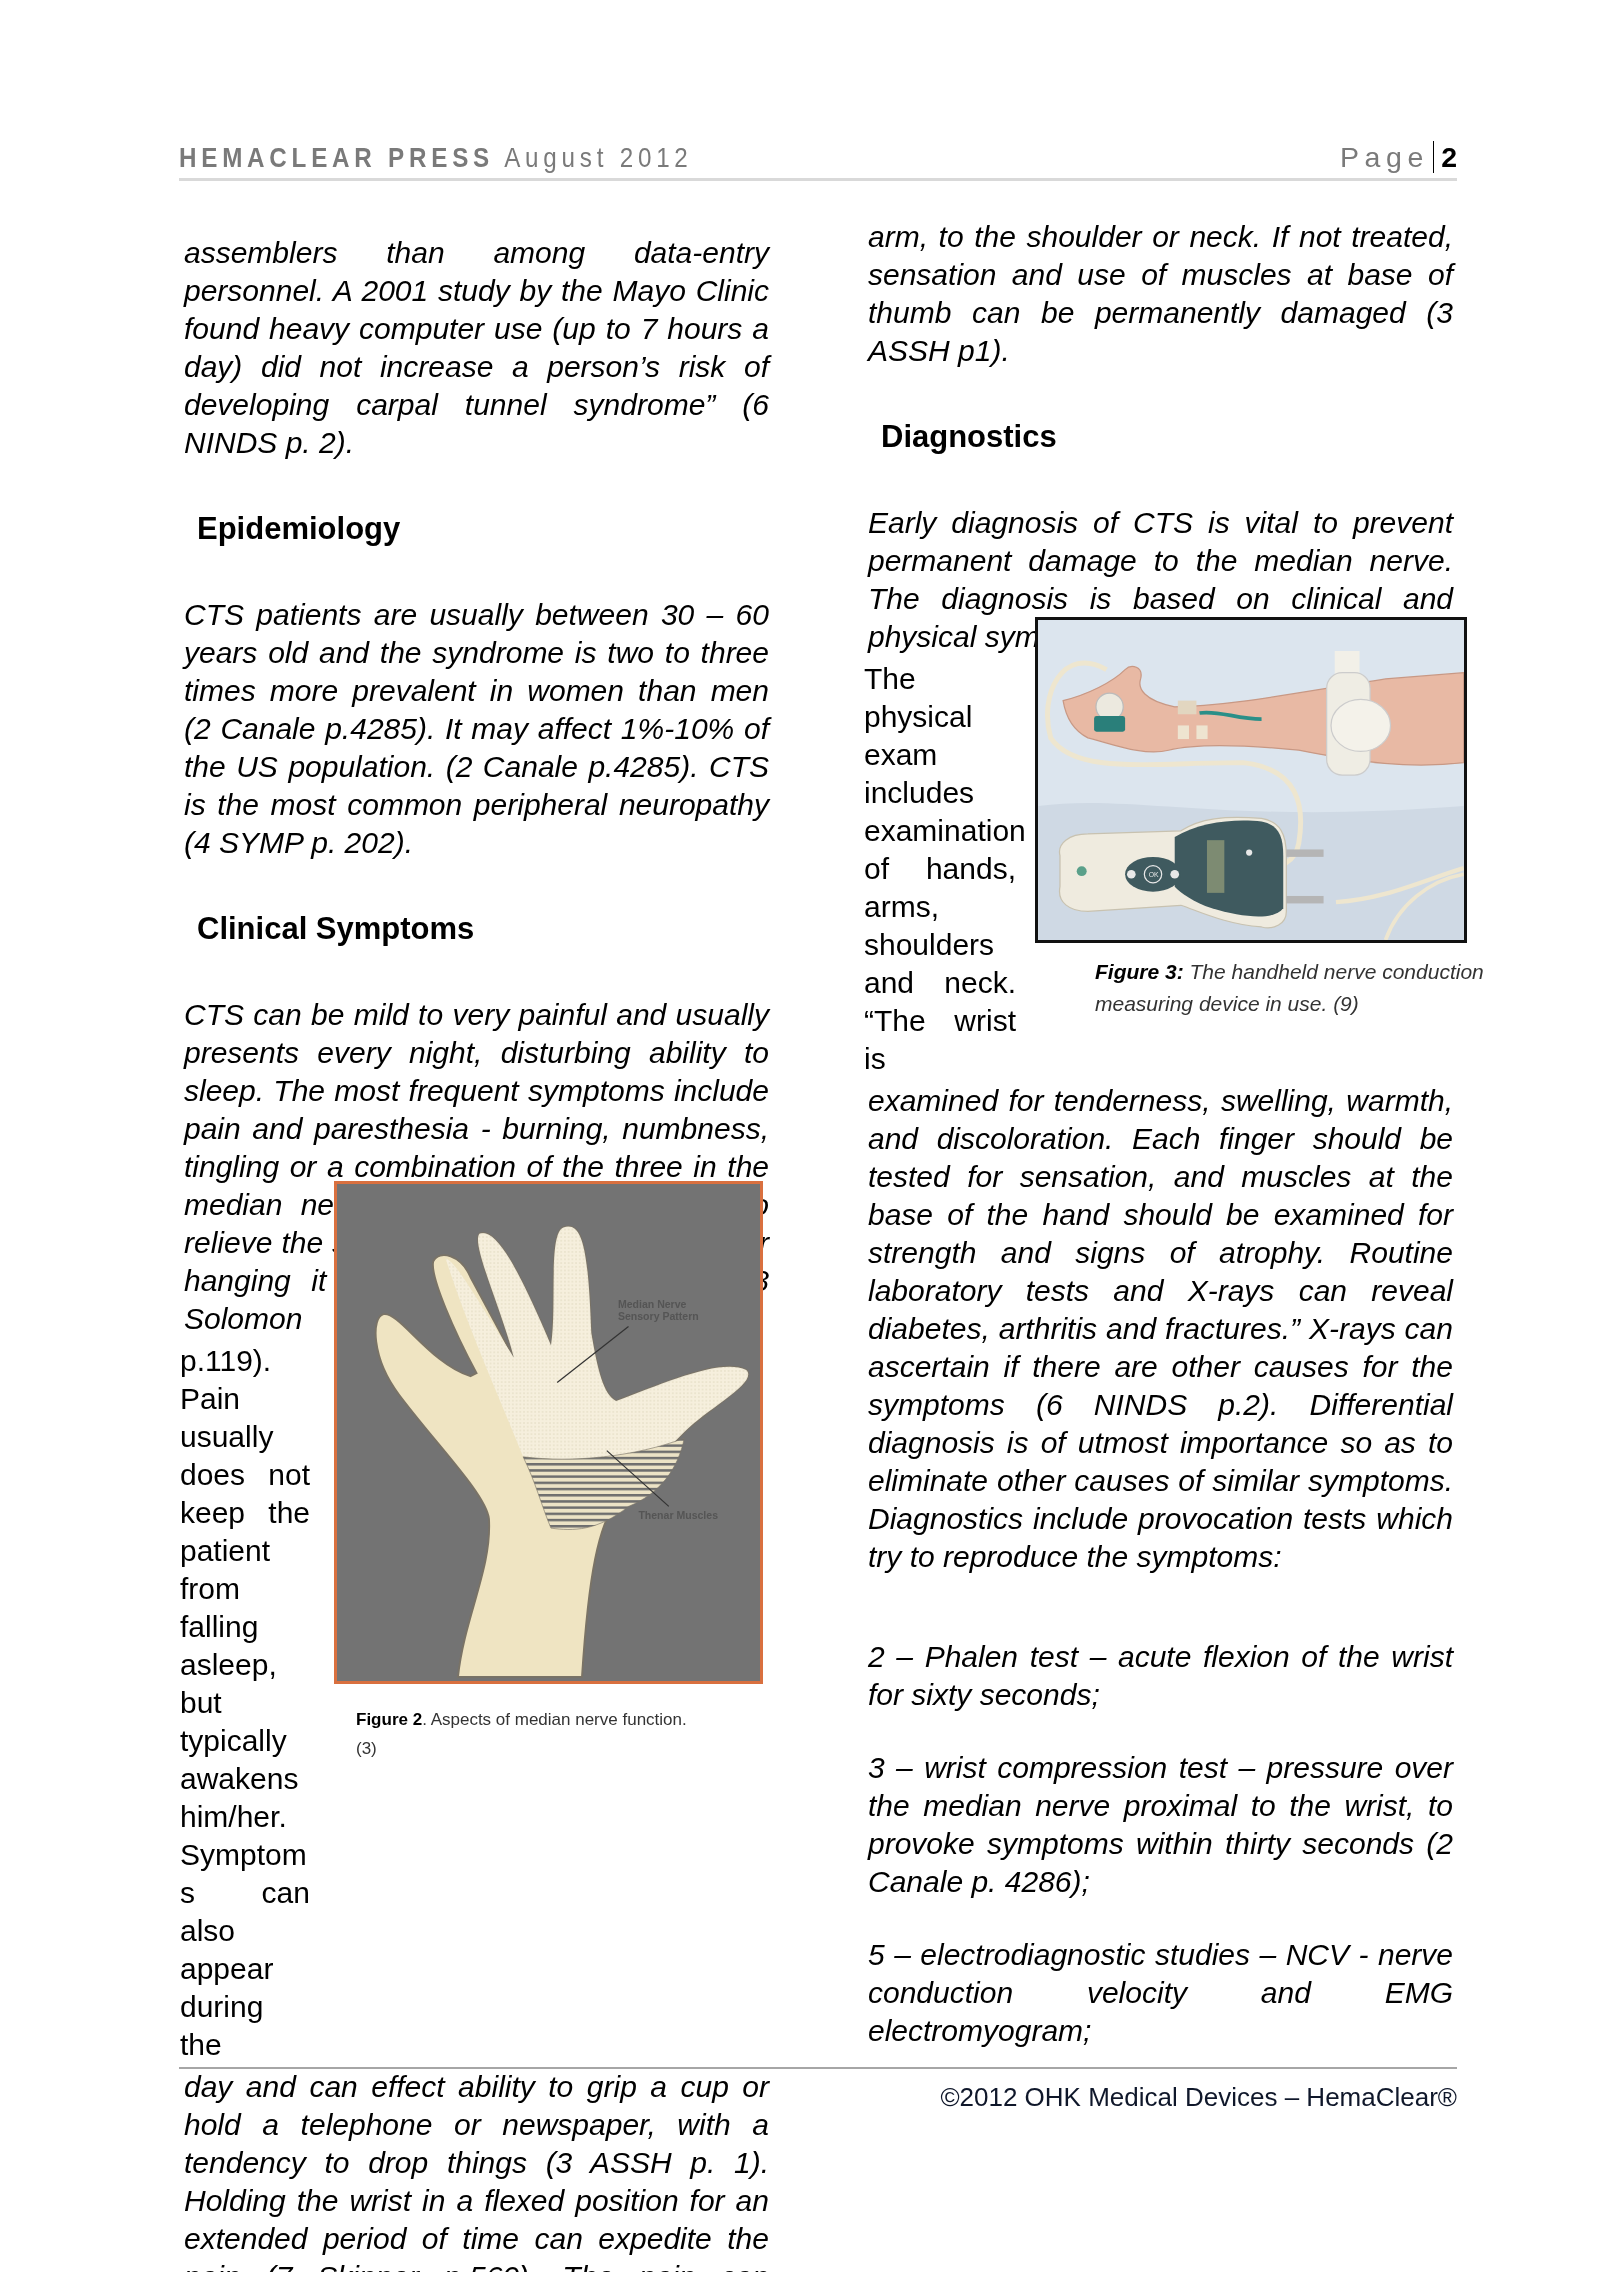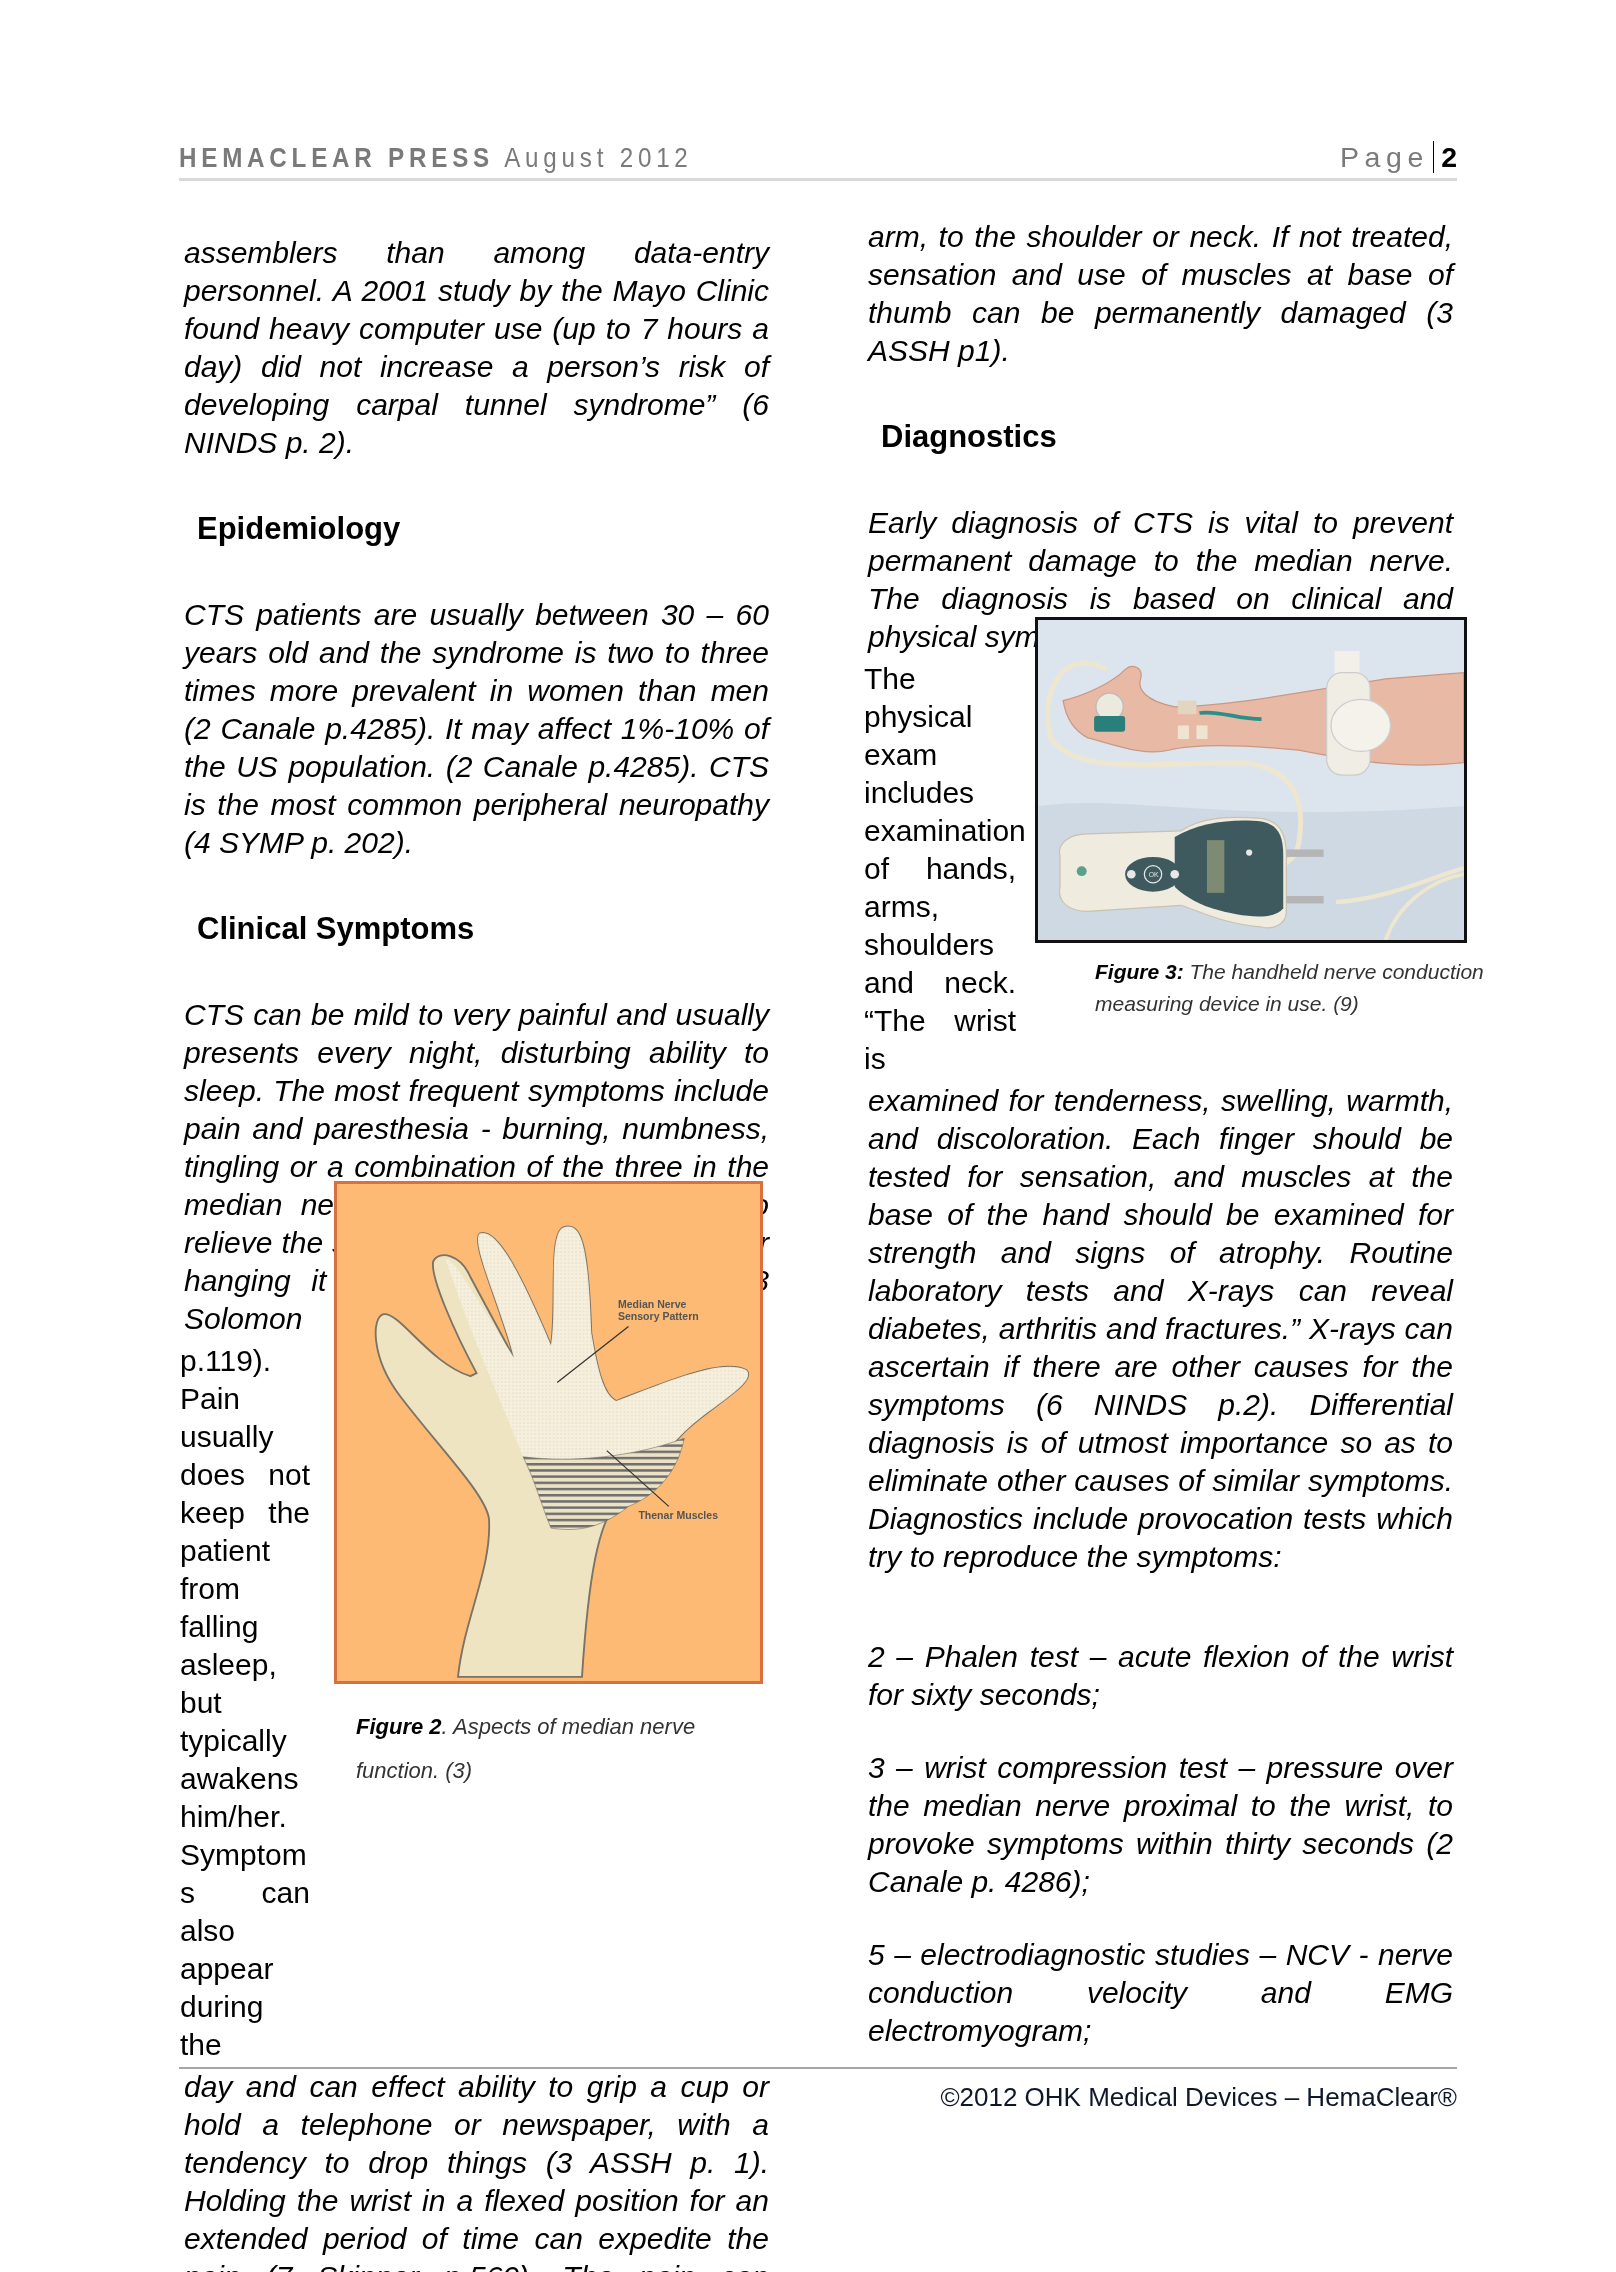--- a/index.html
+++ b/index.html
@@ -14,22 +14,22 @@
   .header-rule { position: absolute; left: 179px; top: 178px; width: 1278px; height: 2.5px; background: #d9d9d9; }
 
   .col { position: absolute; font-size: 30px; line-height: 38px; text-align: justify; }
   .col p { margin: 4px; font-style: italic; }
   .col h2 { margin: 17px; font-size: 31px; font-weight: bold; line-height: 38px; }
   .left { left: 180px; top: 230px; width: 593px; }
   .right { left: 864px; top: 214px; width: 593px; }
 
   .narrow { width: 130px; text-align: justify; text-align-last: left; }
 
-  .fig2 { position: absolute; left: 334px; top: 1181px; width: 429px; height: 503px; border: 3.1px solid #d9703f; background: #fdba74; box-sizing: border-box; }
-  .fig2-caption { position: absolute; left: 356px; top: 1705px; width: 348px; font-size: 22px; line-height: 44px; font-style: italic; color: #333; }
+  .fig2 { position: absolute; left: 334px; top: 1181px; width: 429px; height: 503px; border: 3.1px solid #d9703f; background: #737373; box-sizing: border-box; }
+  .fig2-caption { position: absolute; left: 356px; top: 1705px; width: 348px; font-size: 17px; line-height: 29px; color: #333; }
   .fig2-caption b, .fig3-caption b { font-weight: bold; color: #000; }
 
   .fig3 { position: absolute; left: 1035px; top: 617px; width: 432px; height: 326px; border: 3.1px solid #111; box-sizing: border-box; background: #d9e3ec; overflow: hidden; }
   .fig3-caption { position: absolute; left: 1095px; top: 956px; width: 410px; font-size: 21px; line-height: 32px; font-style: italic; color: #333; }
   .footer-rule { position: absolute; left: 179px; top: 2067px; width: 1278px; height: 1.9px; background: #a6a6a6; }
   .footer-text { position: absolute; right: 159px; top: 2082px; font-size: 26px; color: #0f172a; white-space: nowrap; }
 </style>
 </head>
 <body>
 

